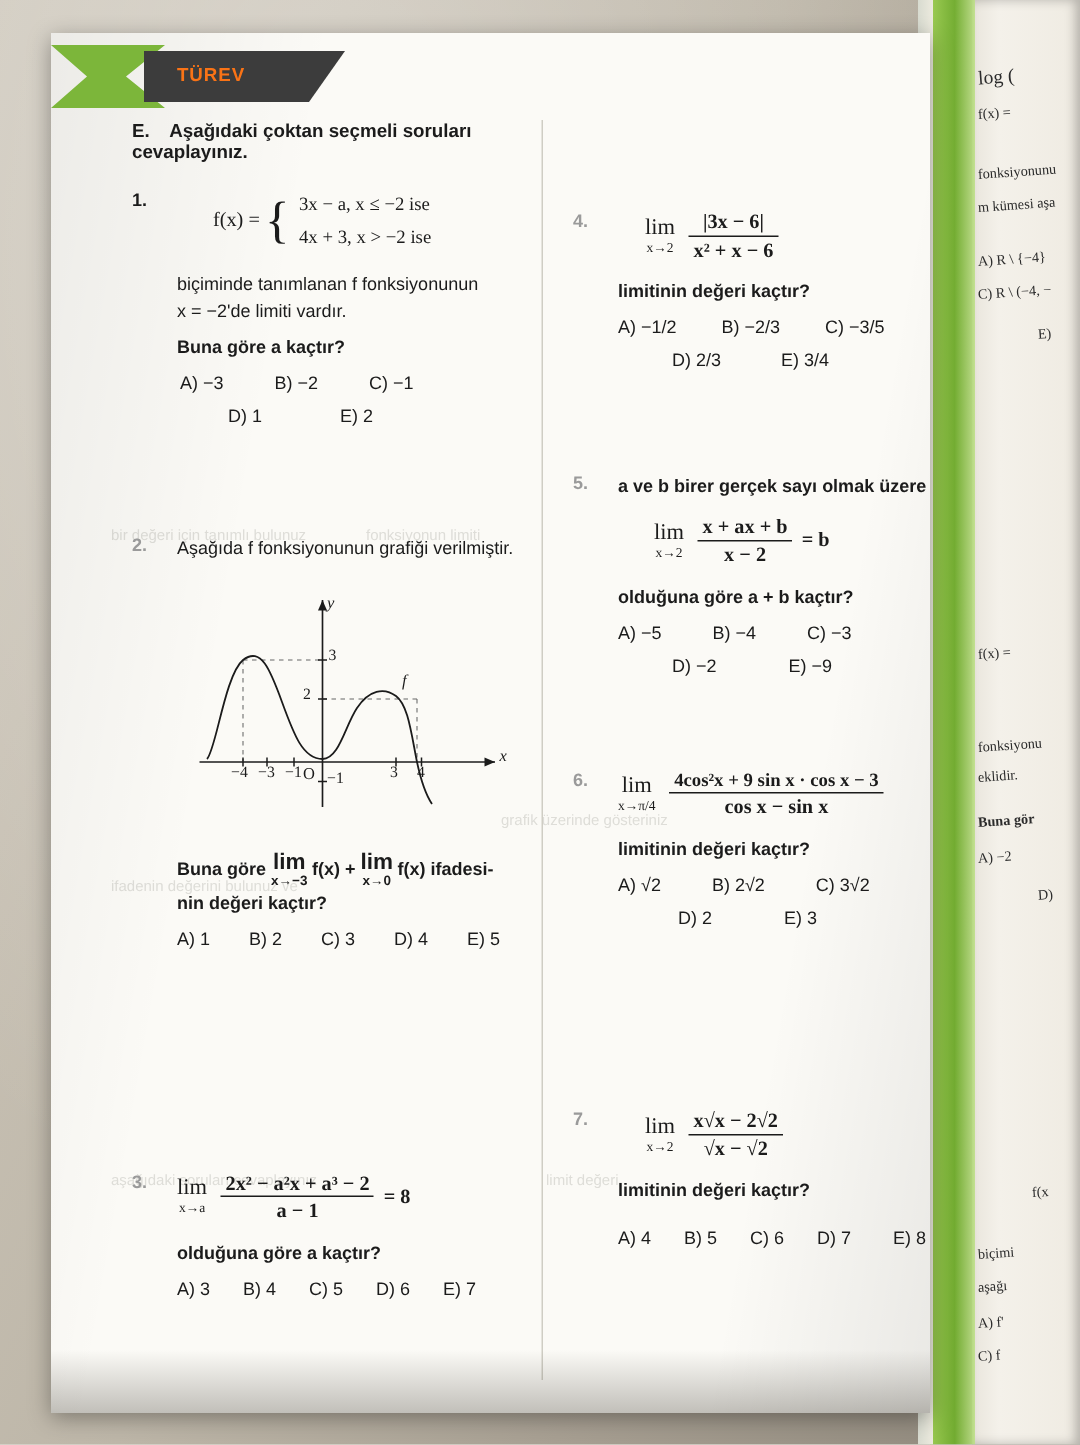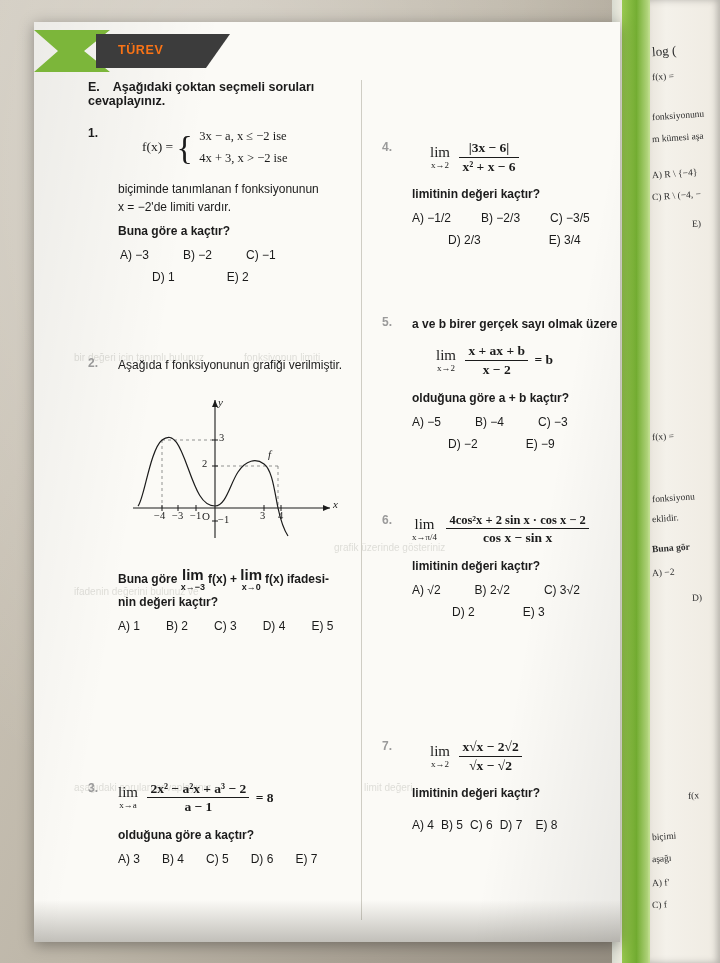--- a/index.html
+++ b/index.html
@@ -330,21 +330,21 @@
             <span class="d bold">x² + x − 6</span>
           </span>
         </div>
         <div class="qtext bold mt10">limitinin değeri kaçtır?</div>
         <div class="opts">
           <div class="optrow" style="gap:30px;">
             <span class="opt">A) −1/2</span>
             <span class="opt">B) −2/3</span>
             <span class="opt">C) −3/5</span>
           </div>
-          <div class="optrow" style="gap:68px;margin-left:36px;">
+          <div class="optrow" style="gap:40px;margin-left:36px;">
             <span class="opt">D) 2/3</span>
             <span class="opt">E) 3/4</span>
           </div>
         </div>
       </div>
     </div>
 
     <div class="q" style="margin-top:68px;">
       <div class="qnum qnumgray">5.</div>
       <div class="qbody">
@@ -377,21 +377,21 @@
 
     <div class="q" style="margin-top:62px;">
       <div class="qnum qnumgray">6.</div>
       <div class="qbody">
         <div class="math">
           <span class="lim">
             <span class="op">lim</span>
             <span class="sub">x→π/4</span>
           </span>
           <span class="frac">
-            <span class="n bold" style="font-size:12.5px">4cos²x + 2 sin x · cos x − 2</span>
+            <span class="n bold" style="font-size:12.5px">4cos²x + 9 sin x · cos x − 3</span>
             <span class="d bold">cos x − sin x</span>
           </span>
         </div>
         <div class="qtext bold mt10">limitinin değeri kaçtır?</div>
         <div class="opts">
           <div class="optrow" style="gap:34px;">
             <span class="opt">A) √2</span>
             <span class="opt">B) 2√2</span>
             <span class="opt">C) 3√2</span>
           </div>
@@ -411,21 +411,21 @@
             <span class="op">lim</span>
             <span class="sub">x→2</span>
           </span>
           <span class="frac">
             <span class="n bold">x√x − 2√2</span>
             <span class="d bold">√x − √2</span>
           </span>
         </div>
         <div class="qtext bold mt10">limitinin değeri kaçtır?</div>
         <div class="opts">
-          <div class="optrow" style="gap:7px;margin-top:16px;">
+          <div class="optrow" style="gap:22px;margin-top:16px;">
             <span class="opt">A) 4</span>
             <span class="opt">B) 5</span>
             <span class="opt">C) 6</span>
             <span class="opt">D) 7</span>
             <span class="opt" style="margin-left:6px;">E) 8</span>
           </div>
         </div>
       </div>
     </div>
   </div>

